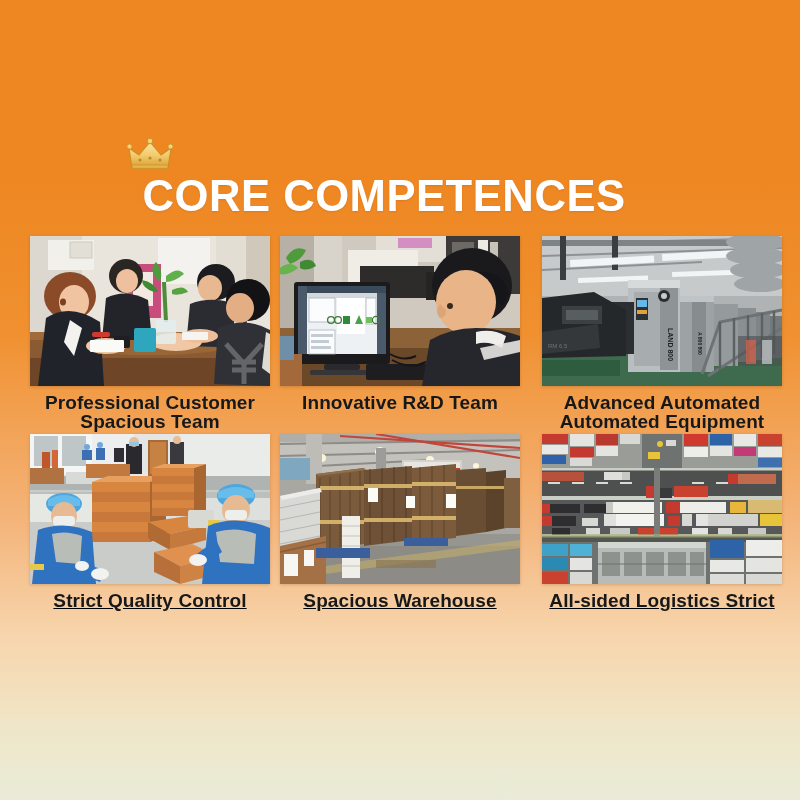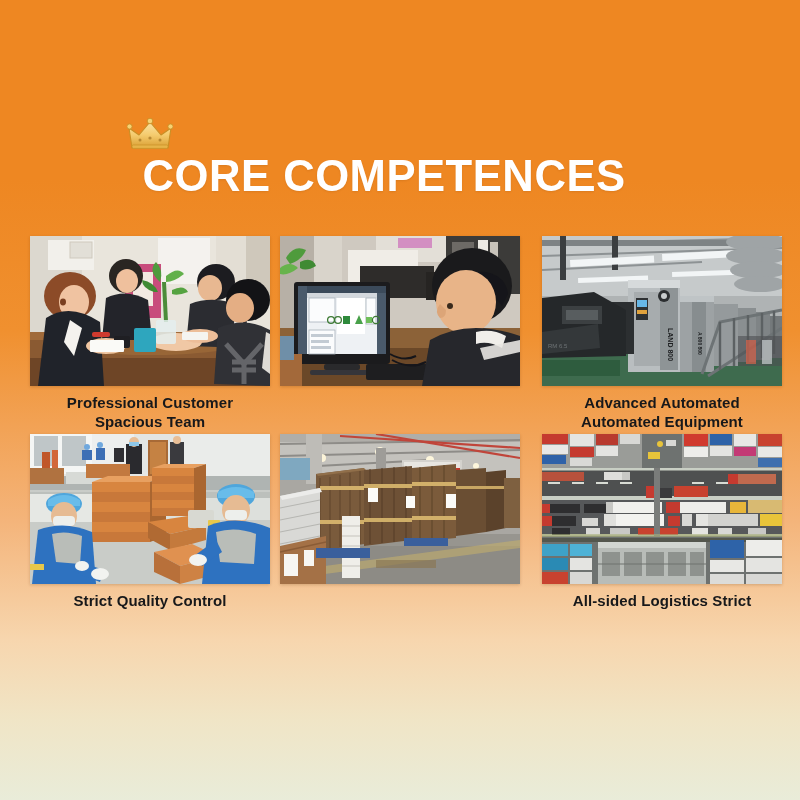--- a/index.html
+++ b/index.html
@@ -15,21 +15,21 @@
         #F7D6AE 640px,
         #F0E5C6 720px,
         #E9ECD9 800px);
     overflow:hidden;
     position:relative;
   }
 
   
   .title-wrap {
     position:absolute;
-    top:148px; left:0; width:768px;
+    top:168px; left:0; width:768px;
     text-align:center;
   }
   .title-inner { position:relative; display:inline-block; }
   .crown {
     position:absolute;
     left:-8px; top:-30px;
     width:46px; height:34px;
     pointer-events:none;
   }
   .page-title {
@@ -46,21 +46,21 @@
   }
 
   
   .grid {
     position:absolute;
     top:236px; left:30px;
     width:740px;
   }
   .row { display:flex; }
   .row-top { height:198px; }
-  .row-bottom { height:198px; }
+  .row-bottom { height:198px;text-decoration:underline; }
   .cell {
     width:240px;
     margin-right:10px;
     display:flex;
     flex-direction:column;
     align-items:center;
   }
   .cell:last-child { margin-right:0;padding-left:24px; }
 
   .photo {
@@ -70,21 +70,21 @@
     position:relative;
     background:#9aa0a6;
     box-shadow:0 1px 3px rgba(90,45,5,0.22);
   }
   .photo svg { display:block; width:240px; height:150px; }
 
   .caption {
     margin-top:7px;
     width:250px;
     text-align:center;
-    font-size:15px;
+    font-size:19px;
     font-weight:600;
     color:#17181A;
     line-height:19px;
     letter-spacing:0.1px;
   }
   .cap-line { display:block; }
 </style>
 </head>
 <body>
 
@@ -244,20 +244,23 @@
             <path d="M160 68 Q154 76 160 82 Q166 82 166 74 Z" fill="#DCA578"></path>
             <path d="M150 104 Q188 82 240 100 L240 150 L142 150 Z" fill="#26272C"></path>
             <path d="M196 96 Q212 92 226 100 L222 112 Q208 104 196 108 Z" fill="#F0EEEA"></path>
             <path d="M200 112 L240 104 L240 116 L204 124 Z" fill="#E8E6E2" opacity="0.9"></path>
             <ellipse cx="170" cy="70" rx="3" ry="3" fill="#3A2A1C"></ellipse>
           </g>
           <rect x="0" y="118" width="22" height="32" fill="#A3693A"></rect>
           <rect x="0" y="100" width="14" height="24" fill="#6F8FA8"></rect>
         </svg>
       </div>
+      <div class="caption">
+        <span class="cap-line">Innovative R&amp;D Team</span>
+      </div>
     </div>
 
     <div class="cell">
       <div class="photo">
         <svg viewBox="0 0 240 150" preserveAspectRatio="none">
           <rect width="240" height="150" fill="#AFB3B4"></rect>
           <rect x="0" y="0" width="240" height="60" fill="#C6CACB"></rect>
           <g stroke="#8D9294" stroke-width="2" fill="none">
             <path d="M0 8 L240 2"></path>
               <path d="M0 20 L240 12"></path>
@@ -531,20 +534,23 @@
               <path d="M62 122 L80 122"></path>
                 <path d="M62 132 L80 132"></path>
             </g>
           </g>
           <rect x="88" y="54" width="10" height="14" fill="#FBFBF8"></rect>
           <rect x="126" y="62" width="9" height="12" fill="#FBFBF8"></rect>
           <rect x="36" y="114" width="54" height="10" fill="#3A5F9C"></rect>
           <rect x="124" y="104" width="44" height="8" fill="#3A5F9C"></rect>
           <rect x="96" y="126" width="60" height="8" fill="#8A7754" opacity="0.7"></rect>
         </svg>
+      </div>
+      <div class="caption">
+        <span class="cap-line">Spacious Warehouse</span>
       </div>
     </div>
 
     <div class="cell">
       <div class="photo">
         <svg viewBox="0 0 240 150" preserveAspectRatio="none">
           <rect width="240" height="150" fill="#8D8F8C"></rect>
           <rect x="0" y="0" width="240" height="34" fill="#9A9C98"></rect>
           <g>
             <rect x="0" y="0" width="26" height="10" fill="#C53A2F"></rect>

